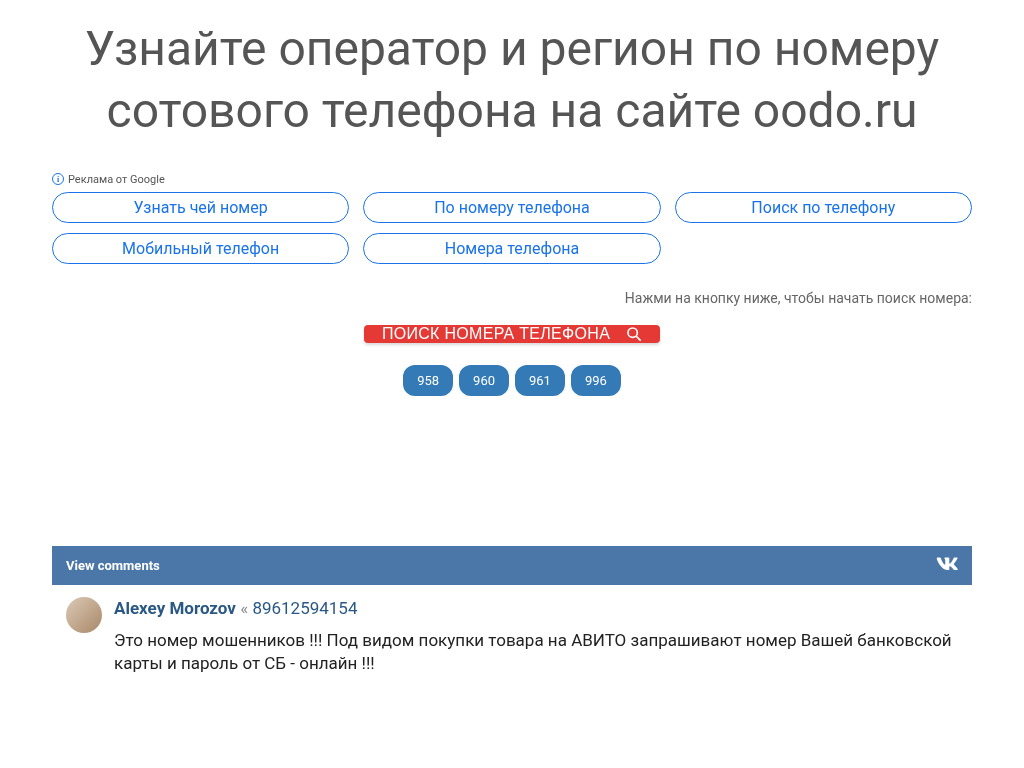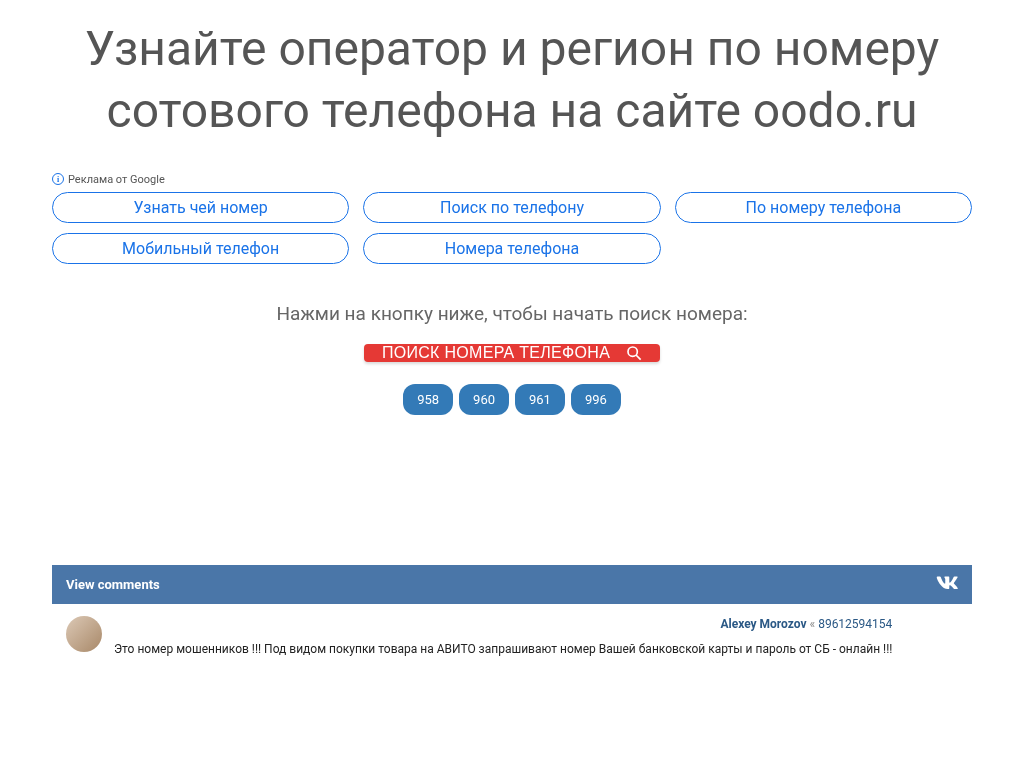--- a/index.html
+++ b/index.html
@@ -41,36 +41,36 @@
   justify-content: center;
   font-size: 8px;
   color: #1a73e8;
   font-weight: bold;
   font-family: serif;
 }
 .ads-grid {
   display: grid;
   grid-template-columns: repeat(3, 1fr);
   gap: 10px 14px;
-  margin-bottom: 38px;
+  margin-bottom: 26px;
 }
 .ad-pill {
   border: 1px solid #1a73e8;
   border-radius: 999px;
   text-align: center;
   padding: 5px 10px;
   font-size: 16px;
   color: #1a73e8;
   background: #fff;
   cursor: pointer;
 }
 .prompt-text {
-  text-align: center;
+  text-align: right;
   color: #666;
-  font-size: 19px;
+  font-size: 14px;
   margin-bottom: 18px;
 }
 .search-btn {
   display: inline-flex;
   align-items: center;
   gap: 16px;
   background: #e53935;
   color: #fff;
   font-size: 16px;
   font-weight: 400;
@@ -120,21 +120,21 @@
   padding: 12px 14px;
   align-items: flex-start;
 }
 .avatar {
   width: 36px;
   height: 36px;
   border-radius: 50%;
   background: linear-gradient(135deg, #dcc9b6, #a88868);
   flex-shrink: 0;
 }
-.comment-body { font-size: 12px; line-height: 1.4; text-align: right; }
+.comment-body { font-size: 17px; line-height: 1.4; }
 .comment-author {
   color: #2a5885;
   font-weight: 700;
 }
 .comment-link {
   color: #2a5885;
 }
 .comment-sep { color: #888; }
 .comment-text { color: #222; margin-top: 8px; }
 .comment-date { color: #888; margin-top: 4px; }
@@ -145,22 +145,22 @@
 <div class="container">
   <h1 class="title">Узнайте оператор и регион по номеру сотового телефона на сайте oodo.ru</h1>
 
   <div class="ads-label">
     <span class="info-icon">i</span>
     <span>Реклама от Google</span>
   </div>
 
   <div class="ads-grid">
     <div class="ad-pill">Узнать чей номер</div>
+    <div class="ad-pill">По номеру телефона</div>
     <div class="ad-pill">Поиск по телефону</div>
-    <div class="ad-pill">По номеру телефона</div>
     <div class="ad-pill">Мобильный телефон</div>
     <div class="ad-pill">Номера телефона</div>
   </div>
 
   <div class="prompt-text">Нажми на кнопку ниже, чтобы начать поиск номера:</div>
 
   <div class="search-row">
     <button class="search-btn">
       <span>ПОИСК НОМЕРА ТЕЛЕФОНА</span>
       <span class="mag-icon">

